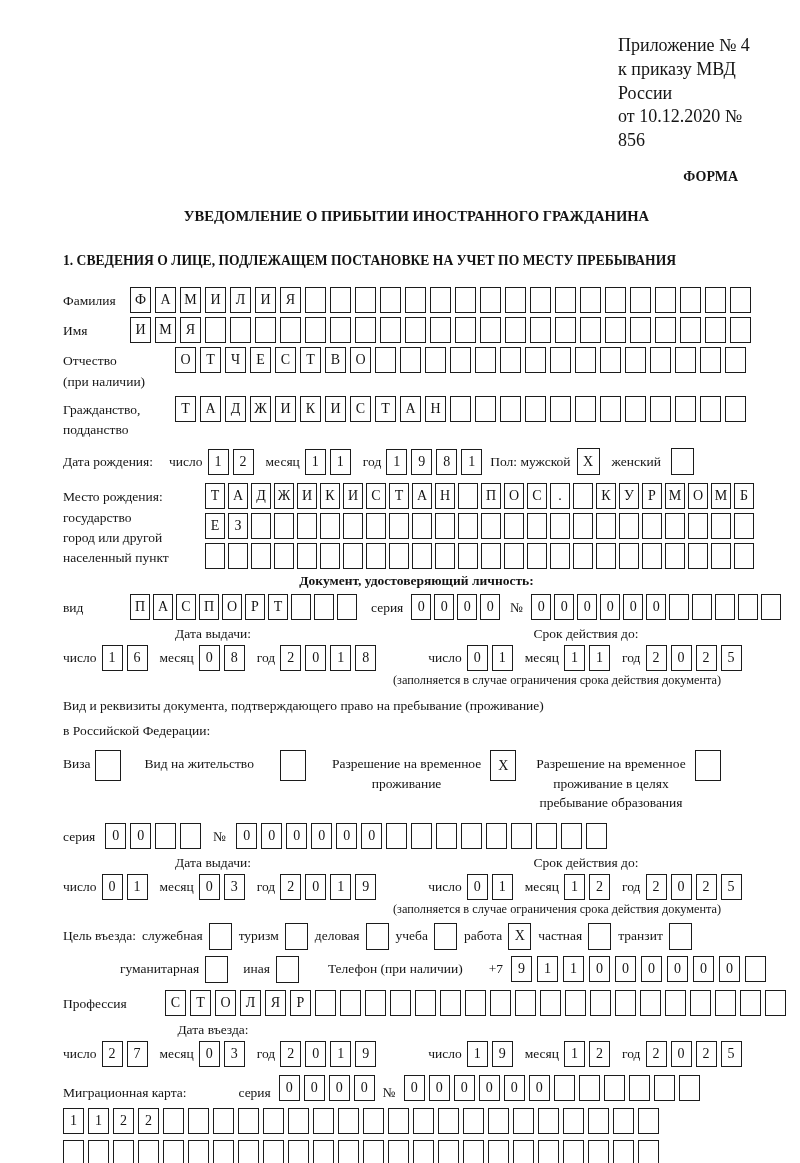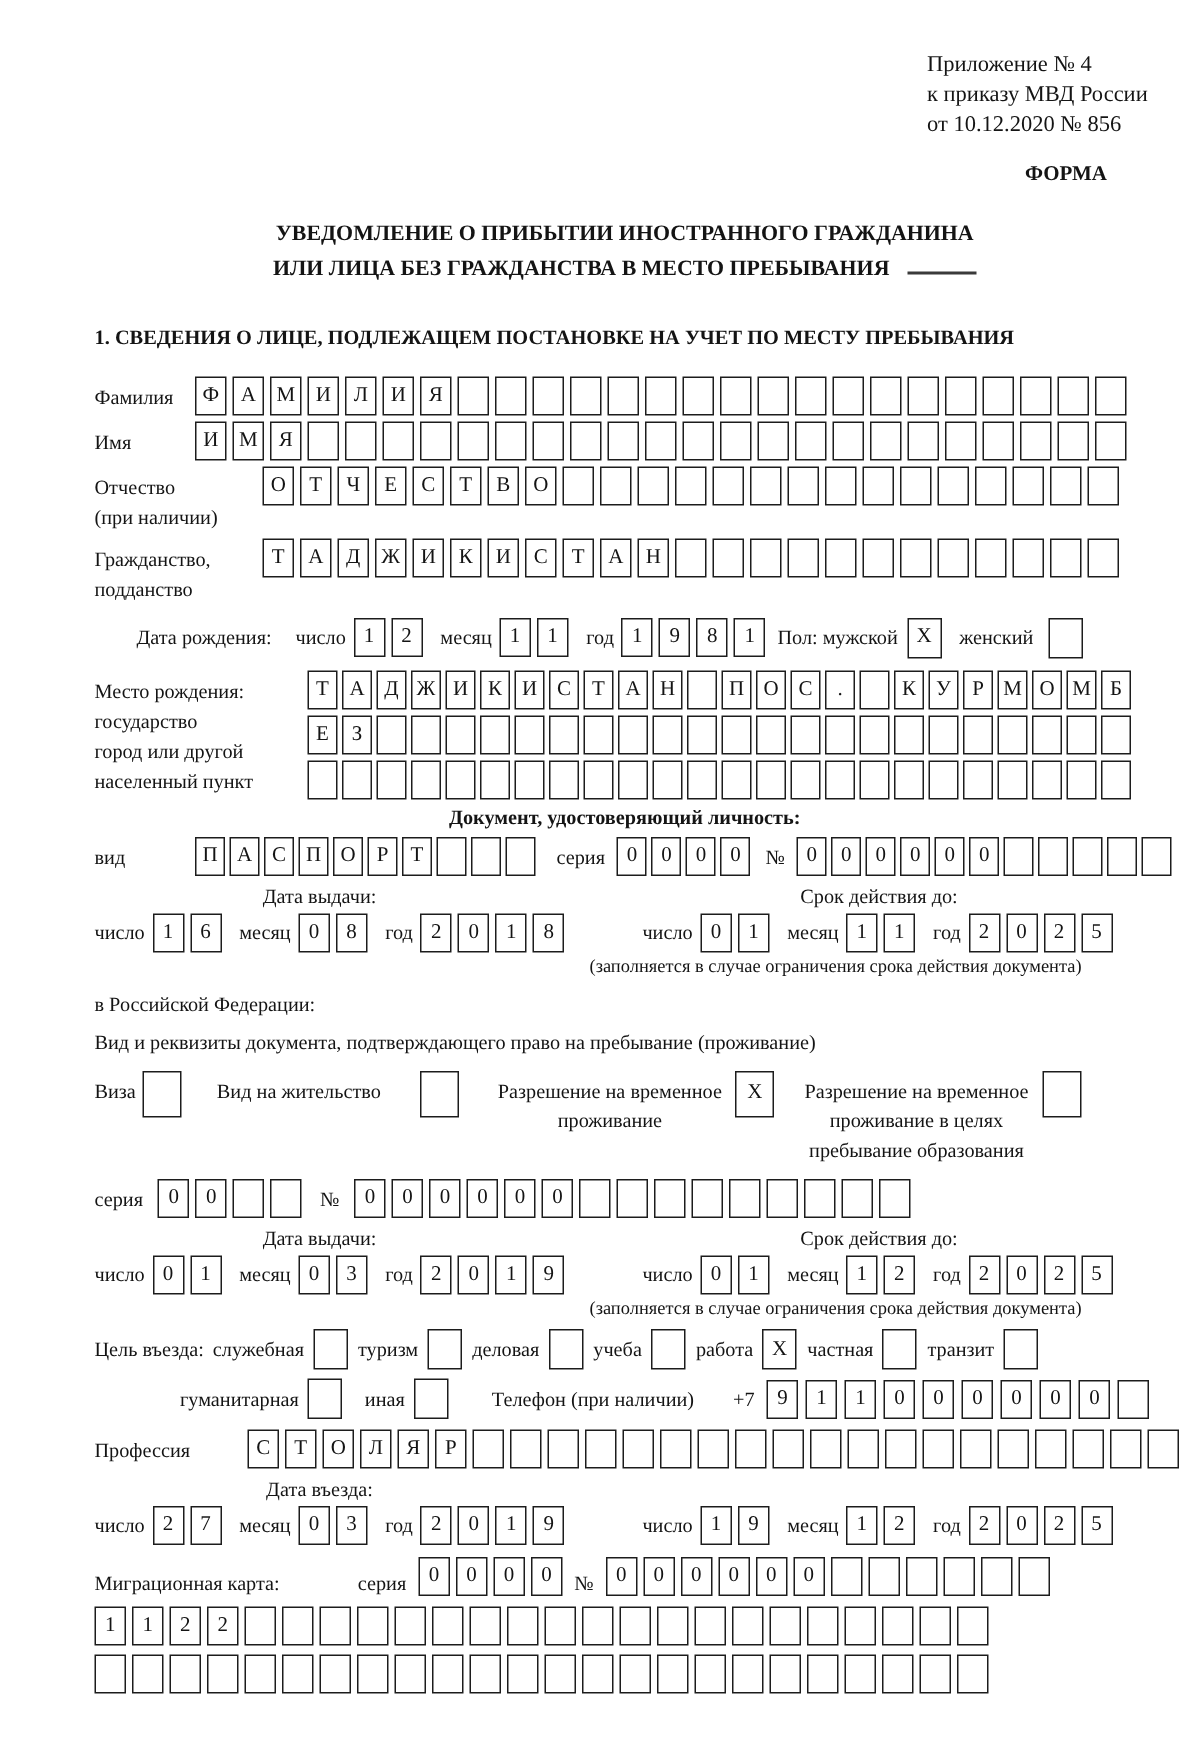--- a/index.html
+++ b/index.html
@@ -1,19 +1,19 @@
 <!DOCTYPE html>
 <html><head>
 <meta charset="utf-8">
 <style>
   html,body{margin:0;padding:0;background:#fff;}
   body{width:800px;height:1163px;font-family:"Liberation Serif",serif;color:#141414;overflow:hidden;}
   .page{box-sizing:border-box;width:800px;height:1163px;padding:34px 30px 0 63px;}
   
-  .hdr{margin-left:555px;font-size:15px;line-height:1.32;}
+  .hdr{margin-left:555px;font-size:18px;line-height:1.32;}
   .hdr .ed{margin-top:5px;}
   .form-label{margin:16px 32px 0 0;text-align:right;font-weight:bold;font-size:14px;}
   
   .title{margin-top:20px;text-align:center;font-weight:bold;font-size:14.6px;line-height:1.55;}
   .blank{display:inline-block;width:46px;border-bottom:2.4px solid #3a3a3a;height:12px;margin-left:12px;}
   .sec-heading{margin-top:26px;margin-bottom:18px;font-weight:bold;font-size:13.6px;}
   
   .row{display:flex;align-items:flex-start;margin-bottom:4px;font-size:13.5px;}
   .lbl{line-height:1.5;padding-top:4px;}
   .w67{width:67px;flex:none;}
@@ -52,23 +52,20 @@
 
   <div class="hdr">
     <div>Приложение № 4</div>
     <div>к приказу МВД России</div>
     <div>от 10.12.2020 № 856</div>
   </div>
   <div class="form-label">ФОРМА</div>
 
   <div class="title">
     <div>УВЕДОМЛЕНИЕ О ПРИБЫТИИ ИНОСТРАННОГО ГРАЖДАНИНА</div>
-    <div>
-      <span>ИЛИ ЛИЦА БЕЗ ГРАЖДАНСТВА В МЕСТО ПРЕБЫВАНИЯ</span><span class="blank"></span>
-    </div>
   </div>
 
   <div class="sec-heading">1. СВЕДЕНИЯ О ЛИЦЕ, ПОДЛЕЖАЩЕМ ПОСТАНОВКЕ НА УЧЕТ ПО МЕСТУ ПРЕБЫВАНИЯ</div>
 
   <div class="row">
     <span class="lbl w67">Фамилия</span>
     <span class="cells">
         <span class="cell">Ф</span>
         <span class="cell">А</span>
         <span class="cell">М</span>
@@ -185,21 +182,21 @@
         <span class="cell"></span>
         <span class="cell"></span>
         <span class="cell"></span>
         <span class="cell"></span>
         <span class="cell"></span>
         <span class="cell"></span>
         <span class="cell"></span>
       </span>
   </div>
 
-  <div class="daterow" style="margin-top:8px;margin-left:28px;">
+  <div class="daterow" style="margin-top:8px;">
     <span>Дата рождения:</span>
     <span class="wd" style="margin-left:16px;">число</span>
     <span class="cells">
         <span class="cell">1</span>
         <span class="cell">2</span>
       </span>
     <span class="wd gsep">месяц</span>
     <span class="cells">
         <span class="cell">1</span>
         <span class="cell">1</span>
@@ -385,22 +382,22 @@
     <span class="cells">
         <span class="cell">2</span>
         <span class="cell">0</span>
         <span class="cell">2</span>
         <span class="cell">5</span>
       </span>
   </div>
   <div class="note">(заполняется в случае ограничения срока действия документа)</div>
 
   <div class="intro">
+    <div>Вид и реквизиты документа, подтверждающего право на пребывание (проживание)</div>
     <div>в Российской Федерации:</div>
-    <div>Вид и реквизиты документа, подтверждающего право на пребывание (проживание)</div>
   </div>
 
   <div class="permits">
     <span class="pitem">
       <span class="plbl">Виза</span>
       <span class="cells cb-lg" style="margin-left:4px;">
           <span class="cell"></span>
         </span>
     </span>
     <span class="pitem" style="margin-left:24px;justify-content:flex-end;">

